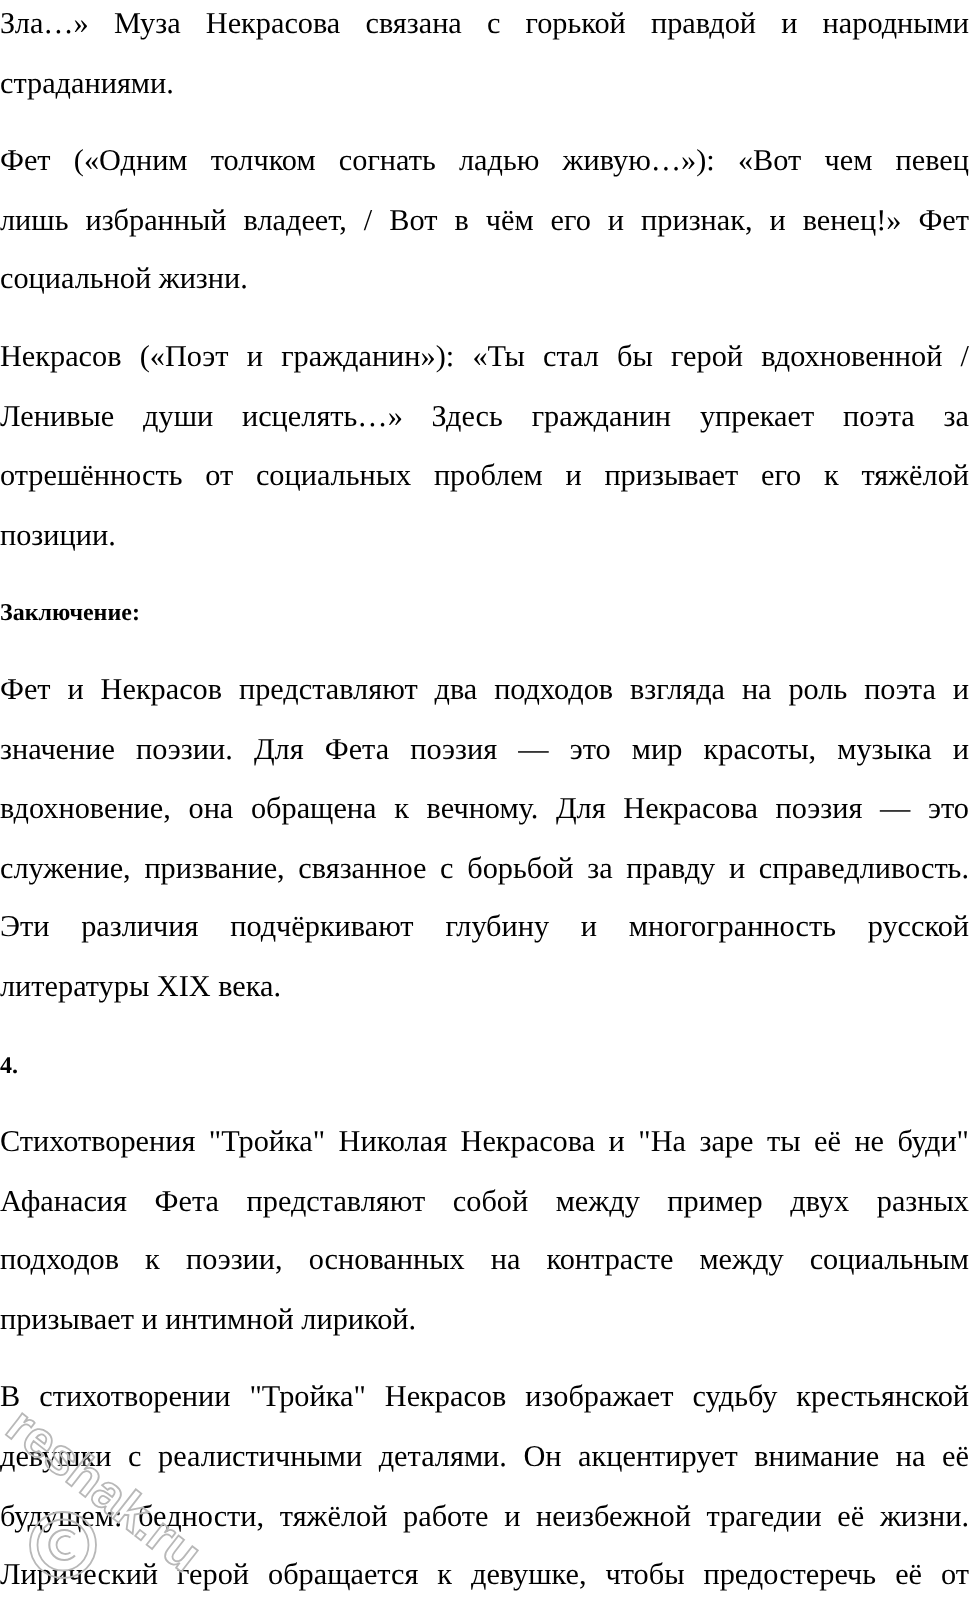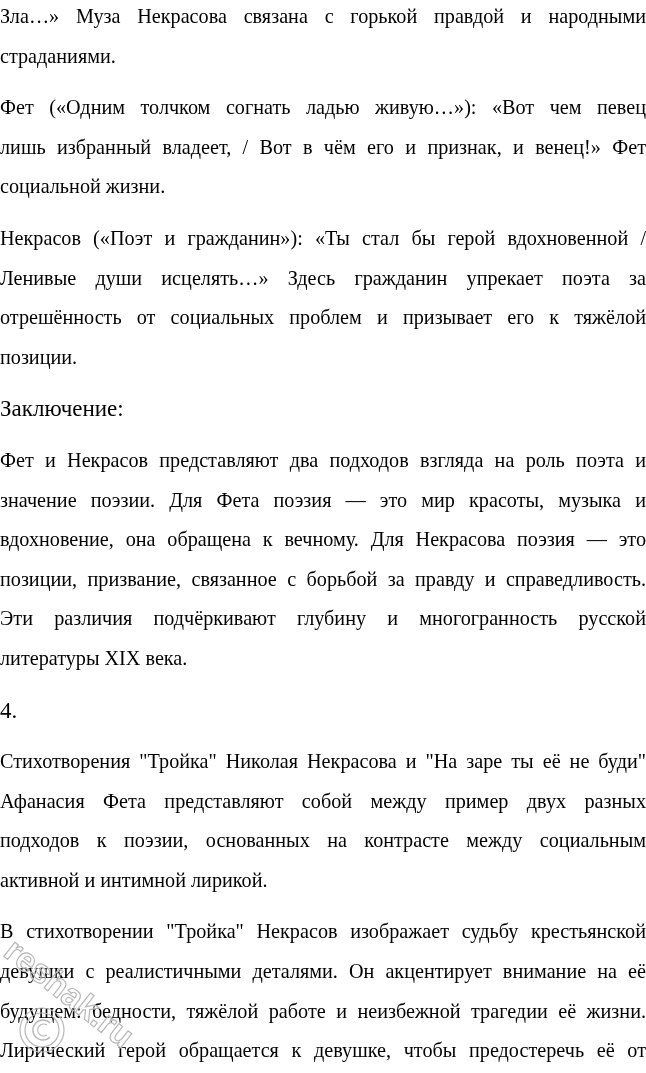--- a/index.html
+++ b/index.html
@@ -29,23 +29,23 @@
       padding: 0;
     }
     .para {
       margin: 0 0 12px 0;
     }
     .justify-last {
       text-align-last: justify;
     }
     .b { font-weight: normal; }
     .heading {
-      font-size: 23px;
+      font-size: 16px;
       line-height: 39.6px;
-      font-weight: normal;
+      font-weight: bold;
       margin: 0 0 12px 0;
     }
     .watermark {
       position: absolute;
       left: -8px;
       top: 935px;
       width: 200px;
       height: 140px;
       pointer-events: none;
     }
@@ -72,32 +72,32 @@
     <div class="justify-last">отрешённость от социальных проблем и призывает его к тяжёлой</div>
     <div>позиции.</div>
   </div>
 
   <div class="heading">Заключение:</div>
 
   <div class="line-block para">
     <div class="justify-last">Фет и Некрасов представляют два подходов взгляда на роль поэта и</div>
     <div class="justify-last">значение поэзии. Для Фета поэзия — это мир красоты, музыка и</div>
     <div class="justify-last">вдохновение, она обращена к вечному. Для Некрасова поэзия — это</div>
-    <div class="justify-last">позиции, призвание, связанное с борьбой за правду и справедливость.</div>
+    <div class="justify-last">служение, призвание, связанное с борьбой за правду и справедливость.</div>
     <div class="justify-last">Эти различия подчёркивают глубину и многогранность русской</div>
     <div>литературы XIX века.</div>
   </div>
 
   <div class="heading">4.</div>
 
   <div class="line-block para">
     <div class="justify-last">Стихотворения "Тройка" Николая Некрасова и "На заре ты её не буди"</div>
     <div class="justify-last">Афанасия Фета представляют собой между пример двух разных</div>
     <div class="justify-last">подходов к поэзии, основанных на контрасте между социальным</div>
-    <div>активной и интимной лирикой.</div>
+    <div>призывает и интимной лирикой.</div>
   </div>
 
   <div class="line-block para">
     <div class="justify-last">В стихотворении "Тройка" Некрасов изображает судьбу крестьянской</div>
     <div class="justify-last">девушки с реалистичными деталями. Он акцентирует внимание на её</div>
     <div class="justify-last">будущем: бедности, тяжёлой работе и неизбежной трагедии её жизни.</div>
     <div class="justify-last">Лирический герой обращается к девушке, чтобы предостеречь её от</div>
 
   </div>
 </div>

